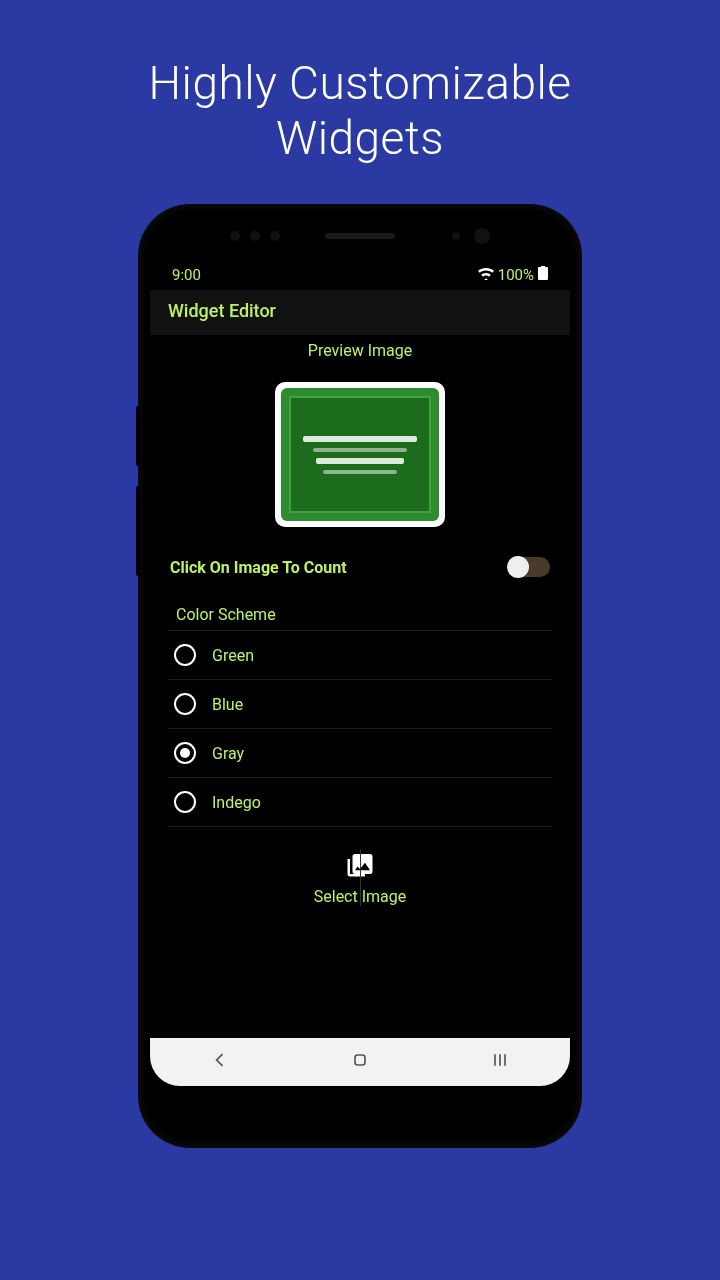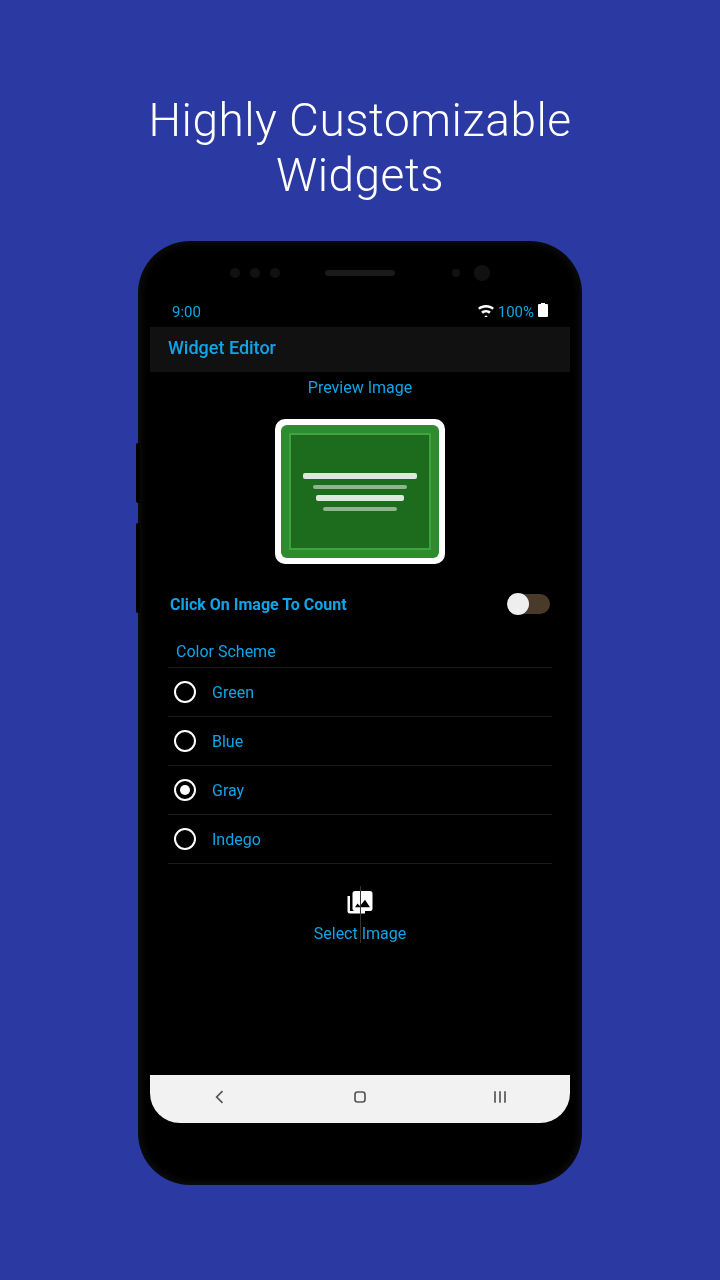--- a/index.html
+++ b/index.html
@@ -8,21 +8,21 @@
     background: #2b3aa3;
     font-family: -apple-system, BlinkMacSystemFont, "Segoe UI", Roboto, sans-serif;
     overflow: hidden;
   }
   .promo-title {
     color: #fff;
     text-align: center;
     font-size: 46px;
     font-weight: 300;
     line-height: 1.2;
-    padding-top: 93px;
+    padding-top: 56px;
     letter-spacing: 0.5px;
   }
   .phone {
     width: 440px;
     height: 940px;
     background: #000;
     border-radius: 50px;
     margin: 40px auto 0;
     position: relative;
     box-shadow: 0 0 0 2px #0a0a0a, inset 0 0 8px #111;
@@ -51,21 +51,21 @@
   .sensor.s1 { left: 80px; }
   .sensor.s2 { left: 100px; }
   .sensor.s3 { left: 120px; }
   .sensor.s4 { right: 80px; width: 16px; height: 16px; }
   .sensor.s5 { right: 110px; width: 8px; height: 8px; }
   .screen {
     background: #000;
     height: 830px;
     border-radius: 30px 30px 0 0;
     overflow: hidden;
-    color: #0ea5e9;
+    color: #bef264;
     display: flex;
     flex-direction: column;
   }
   .status-bar {
     display: flex;
     justify-content: space-between;
     align-items: center;
     padding: 10px 22px 6px;
     font-size: 15px;
   }

